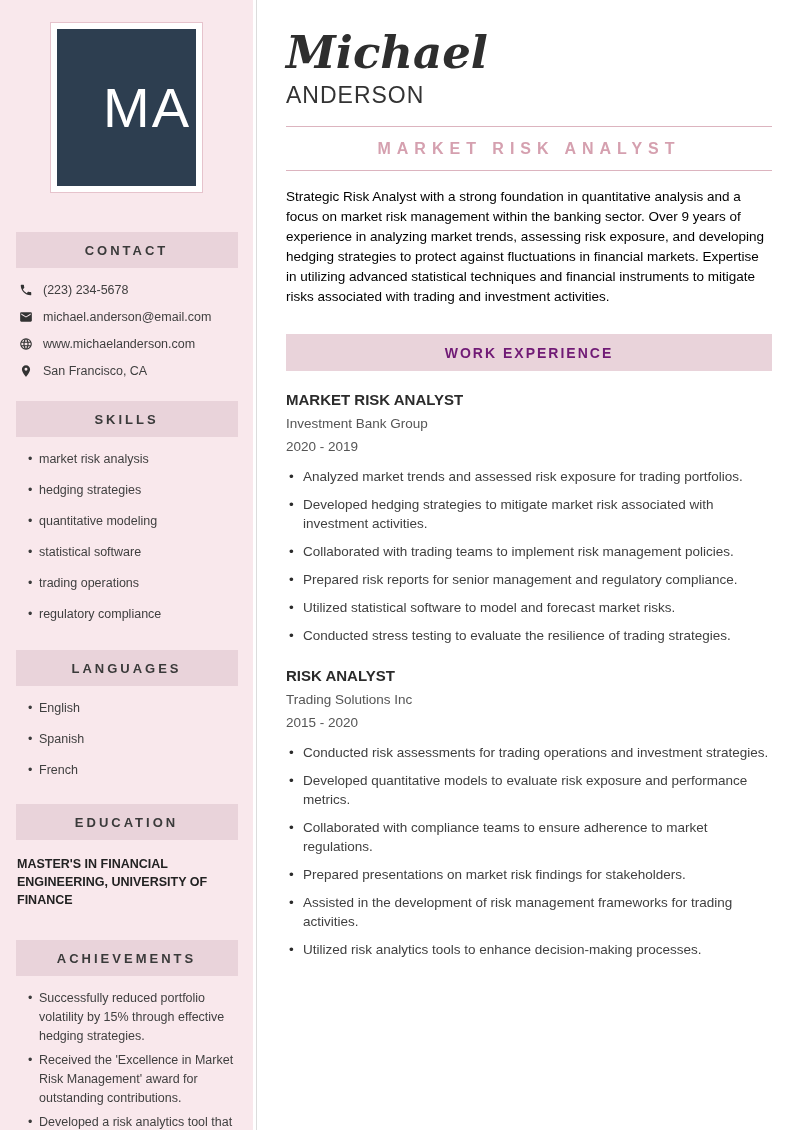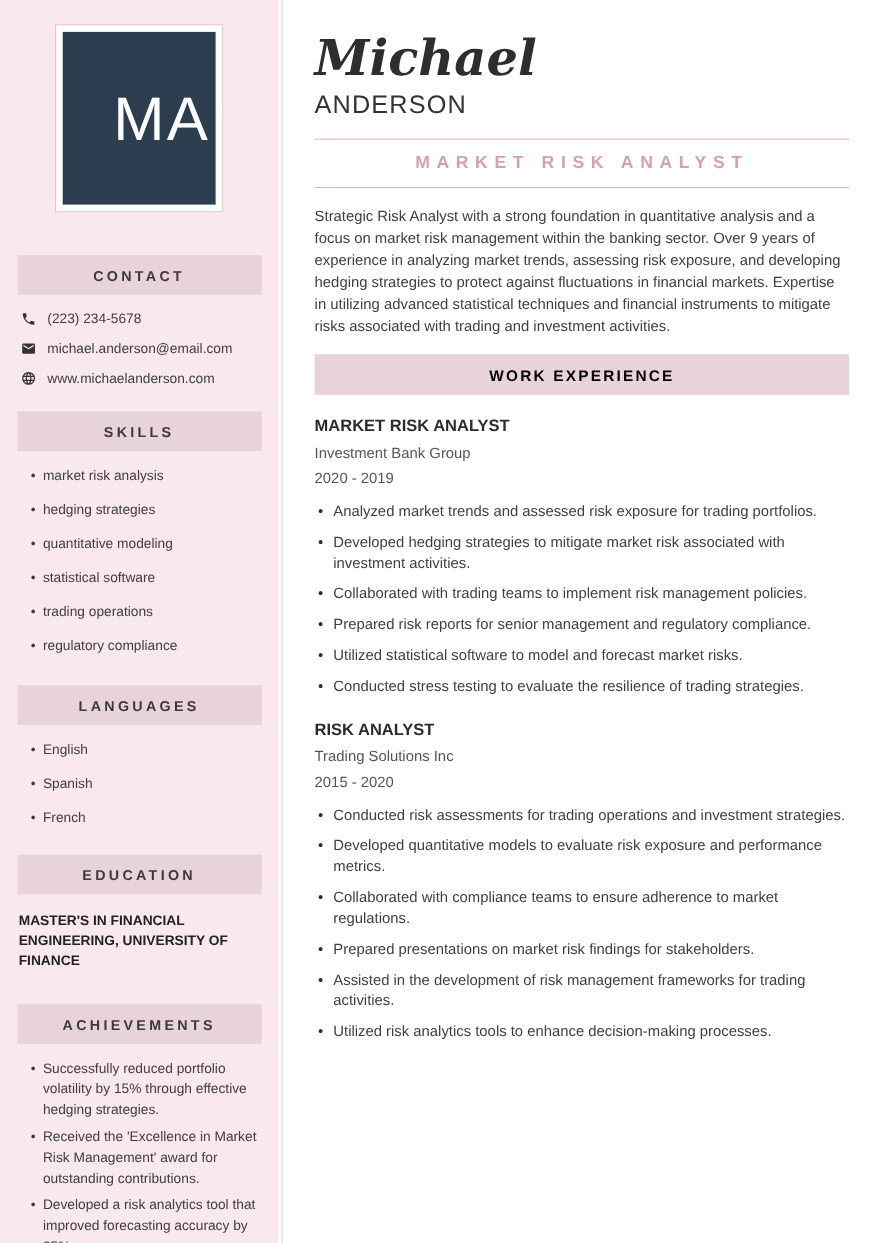--- a/index.html
+++ b/index.html
@@ -74,27 +74,27 @@
     margin:4px 0 0; font-size:23px; font-weight:normal;
     letter-spacing:1px; color:#333333;
   }
   .rule { border:none; border-top:1px solid var(--rule-pink, #dcb4bf); margin:0; }
   .rule-top { margin-top:17px; }
   .headline {
     text-align:center; font-weight:bold; font-size:16px;
     letter-spacing:6px; color:var(--accent-text, #d5a0af);
     padding:13px 0 12px;
   }
-  .summary { margin:16px 0 0; font-size:13.5px; line-height:20px; color:#404040; }
+  .summary { margin:16px 0 0; font-size:13.5px; line-height:20px; color:#000000; }
 
   .main-band {
-    width:486px; height:37px; margin-top:15px;
+    width:486px; height:37px; margin-top:27px;
     background:var(--band-bg, #e9d3da);
     display:flex; align-items:center; justify-content:center;
-    font-weight:bold; font-size:14px; letter-spacing:2px; color:#000000;
+    font-weight:bold; font-size:14px; letter-spacing:2px; color:#701a75;
   }
   .job { margin-top:0; }
   .job-title { margin:20px 0 0; font-size:15px; font-weight:bold; color:#2b2b2b; }
   .job-company { margin-top:8px; font-size:13.5px; color:#555555; }
   .job-dates { margin-top:8px; font-size:13.5px; color:#555555; }
   .job-bullets { margin:13px 0 0; padding:0; list-style:none; }
   .job-bullets li {
     position:relative; padding-left:17px;
     font-size:13.5px; line-height:19px; color:#3f3f3f; margin-bottom:9px;
   }
@@ -129,20 +129,26 @@
             <path fill="#333" d="M20 4H4c-1.1 0-2 .9-2 2v12c0 1.1.9 2 2 2h16c1.1 0 2-.9 2-2V6c0-1.1-.9-2-2-2zm0 4-8 5-8-5V6l8 5 8-5v2z"></path>
           </svg>
         <span>michael.anderson@email.com</span>
       </li>
       <li class="contact-row">
         <svg viewBox="0 0 24 24">
             <path fill="#333" d="M12 2a10 10 0 1 0 0 20 10 10 0 0 0 0-20zm6.93 6h-2.95a15.6 15.6 0 0 0-1.38-3.56A8.03 8.03 0 0 1 18.93 8zM12 4.04c.83 1.2 1.48 2.53 1.91 3.96h-3.82A13.7 13.7 0 0 1 12 4.04zM4.26 14a8.1 8.1 0 0 1 0-4h3.38a16.5 16.5 0 0 0 0 4H4.26zm.81 2h2.95c.32 1.25.78 2.45 1.38 3.56A8.03 8.03 0 0 1 5.07 16zm2.95-8H5.07a8.03 8.03 0 0 1 4.33-3.56A15.6 15.6 0 0 0 8.02 8zM12 19.96a13.7 13.7 0 0 1-1.91-3.96h3.82c-.43 1.43-1.08 2.76-1.91 3.96zM14.34 14H9.66a14.6 14.6 0 0 1 0-4h4.68a14.6 14.6 0 0 1 0 4zm.25 5.56c.6-1.11 1.06-2.31 1.38-3.56h2.95a8.03 8.03 0 0 1-4.33 3.56zM16.36 14a16.5 16.5 0 0 0 0-4h3.38a8.1 8.1 0 0 1 0 4h-3.38z"></path>
           </svg>
         <span>www.michaelanderson.com</span>
       </li>
+      <li class="contact-row">
+        <svg viewBox="0 0 24 24">
+            <path fill="#333" d="M12 2C8.13 2 5 5.13 5 9c0 5.25 7 13 7 13s7-7.75 7-13c0-3.87-3.13-7-7-7zm0 9.5A2.5 2.5 0 1 1 12 6.5a2.5 2.5 0 0 1 0 5z"></path>
+          </svg>
+        <span>San Francisco, CA</span>
+      </li>
     </ul>
 
     <div class="band skills-band">
       <span>SKILLS</span>
     </div>
     <ul class="side-list spread">
 
     <li>market risk analysis</li>
         <li>hedging strategies</li>
         <li>quantitative modeling</li>

